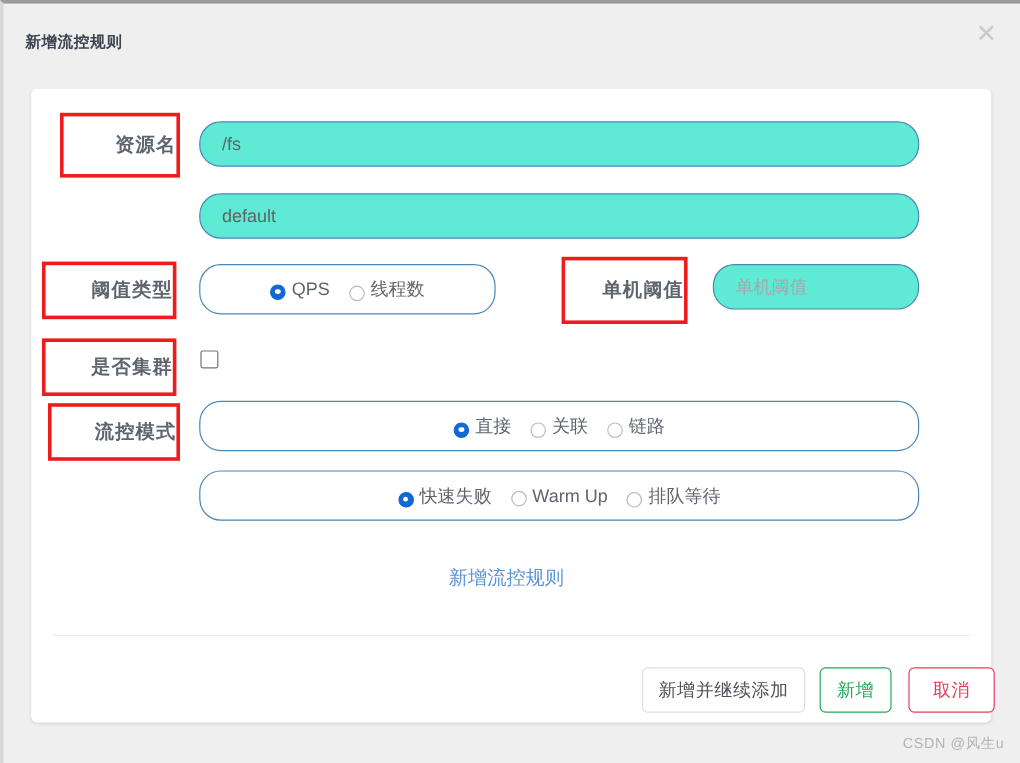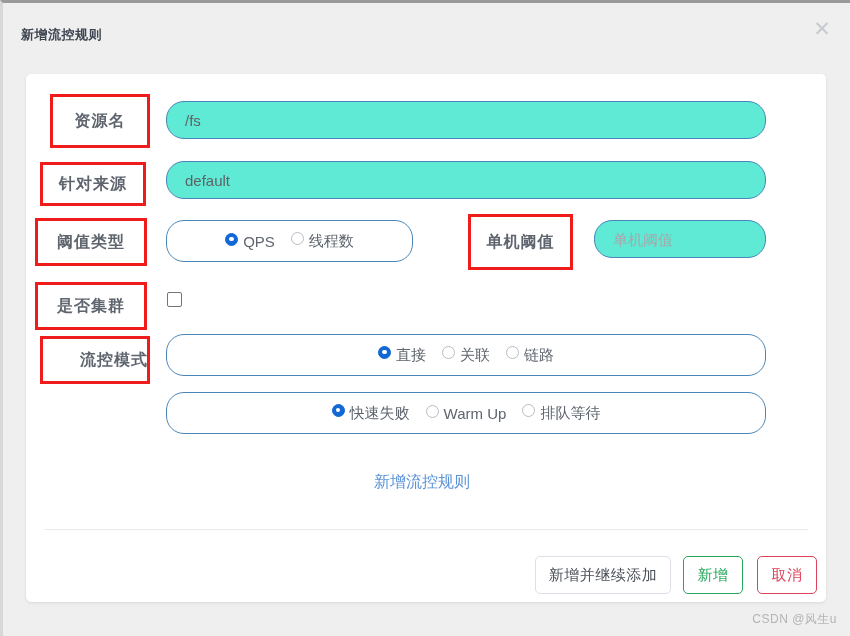--- a/index.html
+++ b/index.html
@@ -66,21 +66,21 @@
     box-shadow: 0 1px 3px rgba(0,0,0,0.10);
     box-sizing: border-box;
   }
   .label-box {
     position: absolute;
     box-sizing: border-box;
     border: 3px solid #f01c1c;
     background: #ffffff;
     display: flex;
     align-items: center;
-    justify-content: center;
+    justify-content: flex-end;
   }
   .label-box span {
     font-size: 16px;
     font-weight: bold;
     color: #5f656e;
     letter-spacing: 1px;
     white-space: nowrap;
   }
 
   .text-input {
@@ -110,21 +110,21 @@
   }
   .radio-inner {
     display: flex;
     align-items: center;
     gap: 16px;
     font-size: 15px;
     color: #5f656e;
   }
   .radio-opt {
     display: flex;
-    align-items: flex-start;
+    align-items: flex-end;
     gap: 5px;
     cursor: pointer;
     white-space: nowrap;
   }
   .dot {
     width: 13px;
     height: 13px;
     border-radius: 50%;
     box-sizing: border-box;
     border: 1px solid #b9bcc2;
@@ -219,23 +219,20 @@
     <div class="modal-title">新增流控规则</div>
     <div class="close-btn">✕</div>
 
     <div class="card">
 
       <div class="label-box" style="left:24px; top:20px; width:100px; height:54px;">
         <span>资源名</span>
       </div>
       <input class="text-input" style="left: 140px; top: 27px; width: 600px; height: 38px;" value="/fs">
 
-      <div class="label-box" style="left:14px; top:88px; width:106px; height:44px;">
-        <span>针对来源</span>
-      </div>
       <input class="text-input" style="left: 140px; top: 87px; width: 600px; height: 38px;" value="default">
 
       <div class="label-box" style="left:9px; top:144px; width:112px; height:48px;">
         <span>阈值类型</span>
       </div>
       <div class="radio-group" style="left:140px; top:146px; width:247px; height:42px; justify-content:center;">
         <div class="radio-inner">
           <label class="radio-opt">
             <span class="dot checked"></span>
             <span>QPS</span>
@@ -293,19 +290,19 @@
           </label>
         </div>
       </div>
 
       <div class="adv-link" style="left:348px; top:398px;">新增流控规则</div>
 
       <div class="divider"></div>
 
       <div class="btn btn-success" style="left:657px; top:482px; width:60px; height:38px;">新增</div>
       <div class="btn btn-default" style="left:509px; top:482px; width:136px; height:38px;">新增并继续添加</div>
-      <div class="btn btn-danger" style="left:731px; top:482px; width:60px; height:38px;">取消</div>
+      <div class="btn btn-danger" style="left:731px; top:482px; width:72px; height:38px;">取消</div>
 
     </div>
 
     <div class="watermark">CSDN @风生u</div>
   </div>
 </div>
 
 </body></html>

